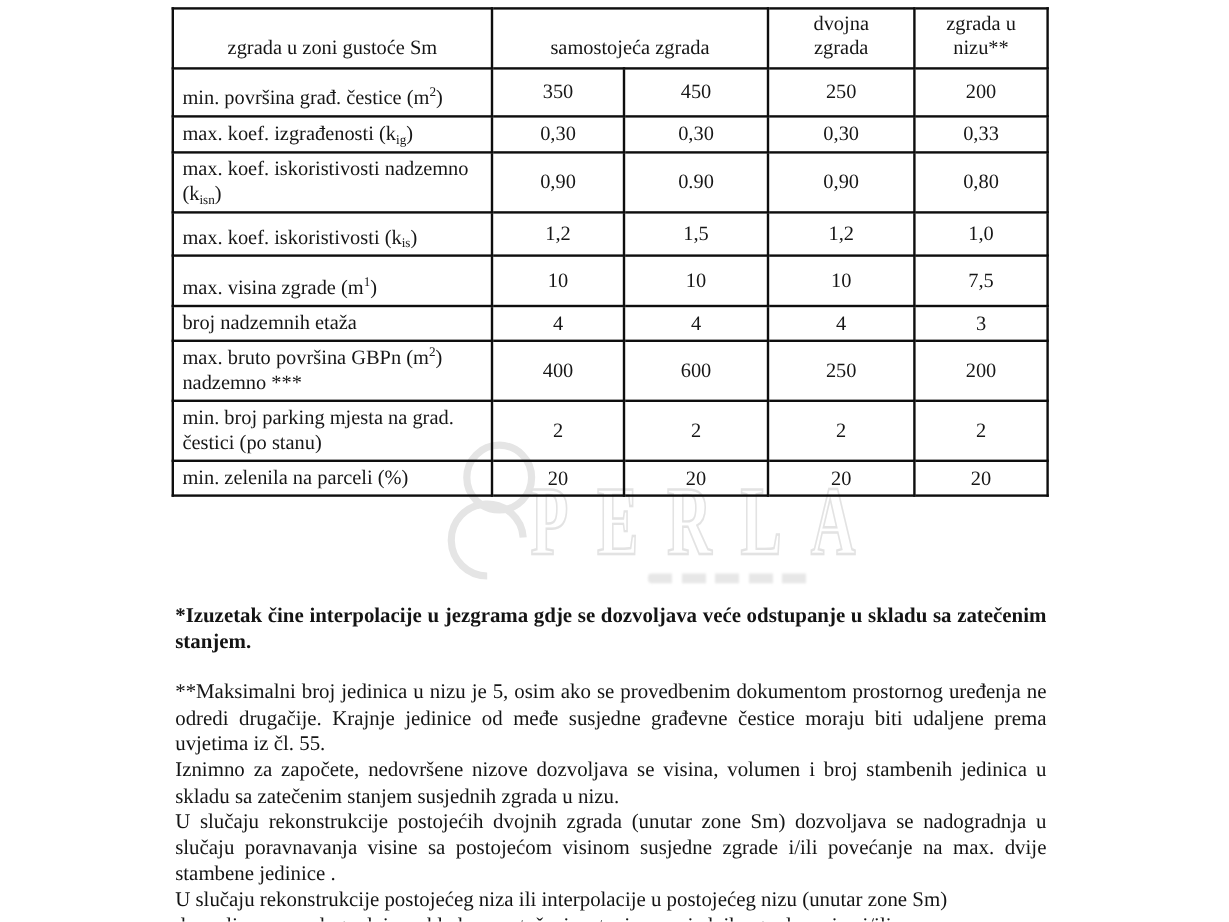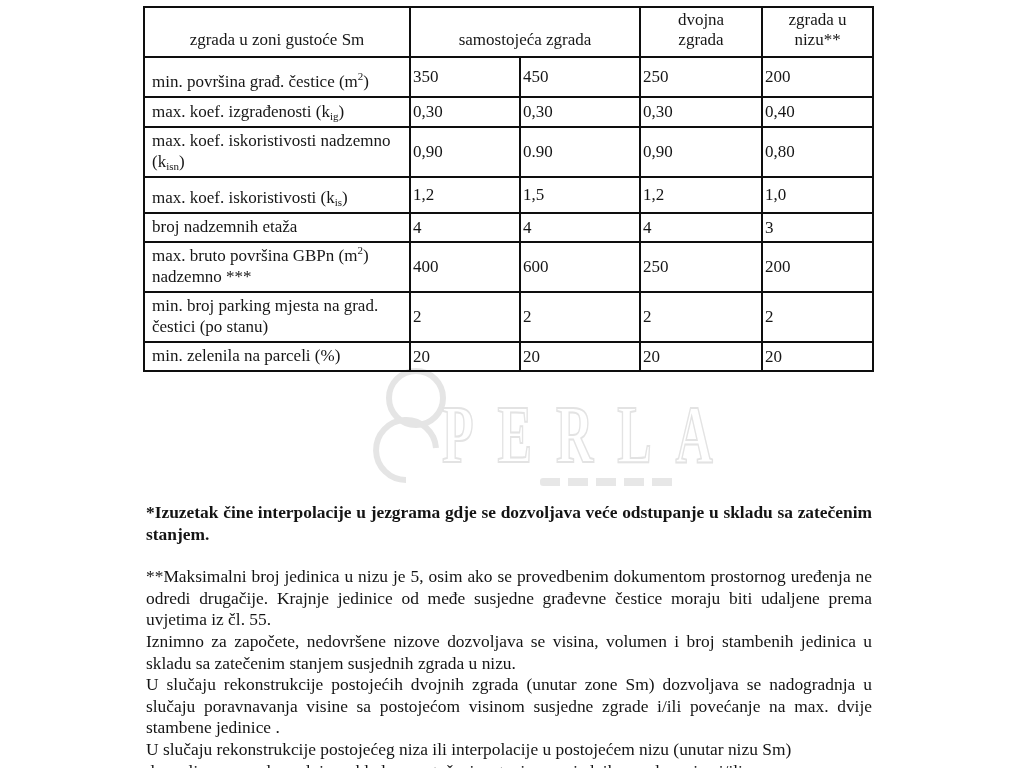--- a/index.html
+++ b/index.html
@@ -49,21 +49,21 @@
     font-weight:normal;
     background:transparent;
     overflow:hidden;
   }
   td.lbl {
     text-align:left; vertical-align:bottom;
     padding:2px 4px 4px 7px;
     line-height:21px;
   }
   td.val {
-    text-align:left; vertical-align:middle;
+    text-align:center; vertical-align:middle;
     padding:1px 2px;
     margin-left:23px;
   }
   th.hd { vertical-align:bottom; text-align:center; padding:2px 3px 6px 3px; line-height:20px; }
   th.hd .narrow { display:inline-block; max-width:78px; }
   sup { font-size:11px; line-height:0; }
   sub { font-size:11px; line-height:0; vertical-align:-3px; }
 
   
   .notes {
@@ -113,39 +113,46 @@
         <td class="val">250</td>
         <td class="val">200</td>
       </tr>
 
 
       <tr style="height:30px">
         <td class="lbl"><span>max. koef. izgrađenosti (k</span><sup></sup><sub>ig</sub><span>)</span></td>
         <td class="val">0,30</td>
         <td class="val">0,30</td>
         <td class="val">0,30</td>
-        <td class="val">0,40</td>
+        <td class="val">0,33</td>
       </tr>
 
       <tr style="height:47px">
         <td class="lbl"><span>max. koef. iskoristivosti nadzemno (k</span><sup></sup><sub>isn</sub><span>)</span></td>
         <td class="val">0,90</td>
         <td class="val">0.90</td>
         <td class="val">0,90</td>
         <td class="val">0,80</td>
       </tr>
 
       <tr style="height:36px">
         <td class="lbl"><span>max. koef. iskoristivosti (k</span><sup></sup><sub>is</sub><span>)</span></td>
         <td class="val">1,2</td>
         <td class="val">1,5</td>
         <td class="val">1,2</td>
         <td class="val">1,0</td>
       </tr>
 
+      <tr style="height:42px">
+        <td class="lbl"><span>max. visina zgrade  (m</span><sup>1</sup><sub></sub><span>)</span></td>
+        <td class="val">10</td>
+        <td class="val">10</td>
+        <td class="val">10</td>
+        <td class="val">7,5</td>
+      </tr>
 
       <tr style="height:27px">
         <td class="lbl"><span>broj nadzemnih etaža</span><sup></sup><sub></sub><span></span></td>
         <td class="val">4</td>
         <td class="val">4</td>
         <td class="val">4</td>
         <td class="val">3</td>
       </tr>
 
       <tr style="height:46px">
@@ -173,17 +180,17 @@
         <td class="val">20</td>
       </tr>
     </tbody>
   </table>
 
   <div class="notes">
     <p class="gap-after">*Izuzetak čine interpolacije u jezgrama  gdje se dozvoljava veće odstupanje u skladu sa zatečenim stanjem.</p>
     <p>**Maksimalni broj jedinica u nizu je 5, osim ako se provedbenim dokumentom prostornog uređenja ne odredi drugačije. Krajnje jedinice od međe susjedne građevne čestice moraju biti udaljene prema uvjetima iz čl. 55.</p>
     <p>Iznimno za započete, nedovršene nizove dozvoljava se visina, volumen i broj stambenih jedinica u skladu sa zatečenim stanjem susjednih zgrada u nizu.</p>
     <p>U slučaju rekonstrukcije postojećih dvojnih zgrada (unutar zone Sm) dozvoljava se nadogradnja u slučaju poravnavanja visine sa postojećom visinom susjedne zgrade i/ili povećanje na max. dvije stambene jedinice .</p>
-    <p>U slučaju rekonstrukcije postojećeg niza ili interpolacije u postojećem nizu (unutar nizu Sm)</p>
+    <p>U slučaju rekonstrukcije postojećeg niza ili interpolacije u postojećeg nizu (unutar zone Sm)</p>
     <p>dozvoljava se nadogradnja u skladu sa zatečenim stanjem susjednih zgrada u nizu i/ili</p>
   </div>
 
 </div>
 
 </body></html>

